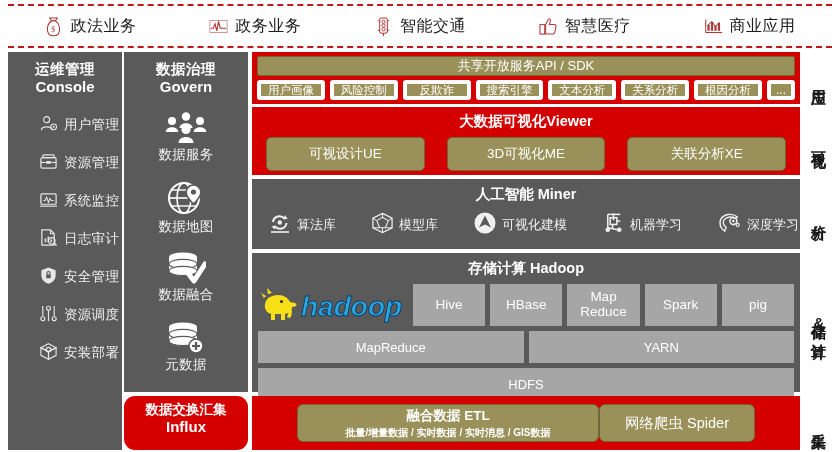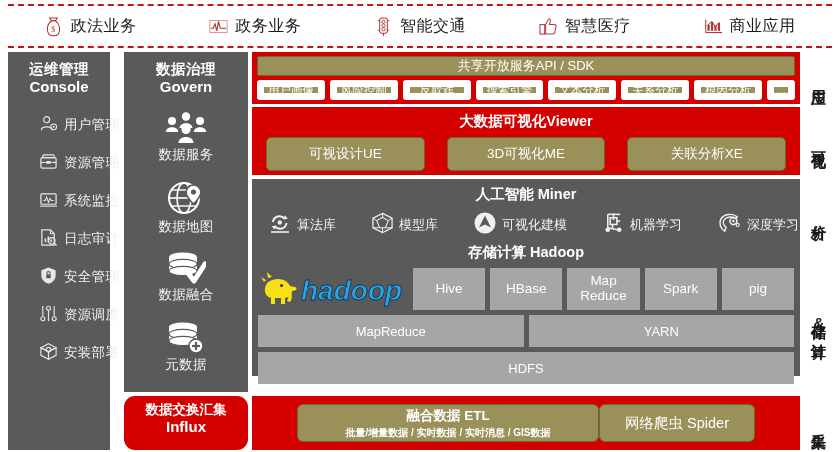--- a/index.html
+++ b/index.html
@@ -23,21 +23,21 @@
     flex: 1 1 0; display: flex; align-items: center; justify-content: center;
     gap: 7px; color: #222; font-size: 16px; letter-spacing: .5px;
   }
   .hdr-ico { width: 19px; height: 21px; flex: 0 0 auto; display:block; }
   .hdr-lbl { white-space: nowrap; font-size: 16px; color: #1c1c1c; }
 
   
   .board { position: absolute; left: 8px; top: 52px; width: 824px; height: 398px; }
 
   .colConsole {
-    position: absolute; left: 0; top: 0; width: 102px; height: 398px;
+    position: absolute; left: 0; top: 0; width: 114px; height: 398px;
     background: #5a5a5a;
   }
   .colGovern {
     position: absolute; left: 116px; top: 0; width: 124px; height: 340px;
     background: #5a5a5a;
   }
   .colInflux {
     position: absolute; left: 116px; top: 344px; width: 124px; height: 54px;
     background: #d40000;
     border-radius: 11px;
@@ -66,36 +66,36 @@
 
   .influxTitle { text-align: center; color: #fff; padding-top: 6px; line-height: 1.18; }
   .influxTitle .cn { font-size: 13.5px; font-weight: bold; display: block; }
   .influxTitle .en { font-size: 15px; font-weight: bold; display: block; }
 
   
   .panel { position: absolute; left: 0; width: 548px; }
   .pApi    { top: 0;   height: 52px;  background: #d40000; }
   .pViewer { top: 55px; height: 68px; background: #d40000; }
   .pMiner  { top: 127px; height: 70px; background: #5a5a5a; }
-  .pHadoop { top: 185px; height: 139px; background: #5a5a5a; }
+  .pHadoop { top: 201px; height: 139px; background: #5a5a5a; }
   .pInflux { top: 344px; height: 54px; background: #d40000; }
 
   .pTitle { text-align: center; color: #fff; font-weight: bold; }
 
   
   .apiBar {
     margin: 4px 5px 0 5px; height: 20px; background: #9a9059;
     border: 1px solid #6f6734; border-radius: 2px;
     display: flex; align-items: center; justify-content: center;
     color: #fff; font-size: 13px;
   }
   .apiChips { display: flex; gap: 5px; margin: 4px 5px 0 5px; }
   .chip {
     flex: 1 1 0; height: 20px; background: #9a9059;
-    border: 7px solid #ffffff; border-radius: 3px;
+    border: 4px solid #ffffff; border-radius: 3px;
     display: flex; align-items: center; justify-content: center;
     color: #fff; font-size: 11.5px; white-space: nowrap;
   }
   .chip.dots { flex: 0 0 28px; font-size: 12px; }
 
   
   .vTitle { padding-top: 5px; font-size: 14.5px; }
   .vRow { display: flex; gap: 22px; margin: 6px 14px 0 14px; }
   .vBtn {
     flex: 1 1 0; height: 34px; background: #9a9059;

